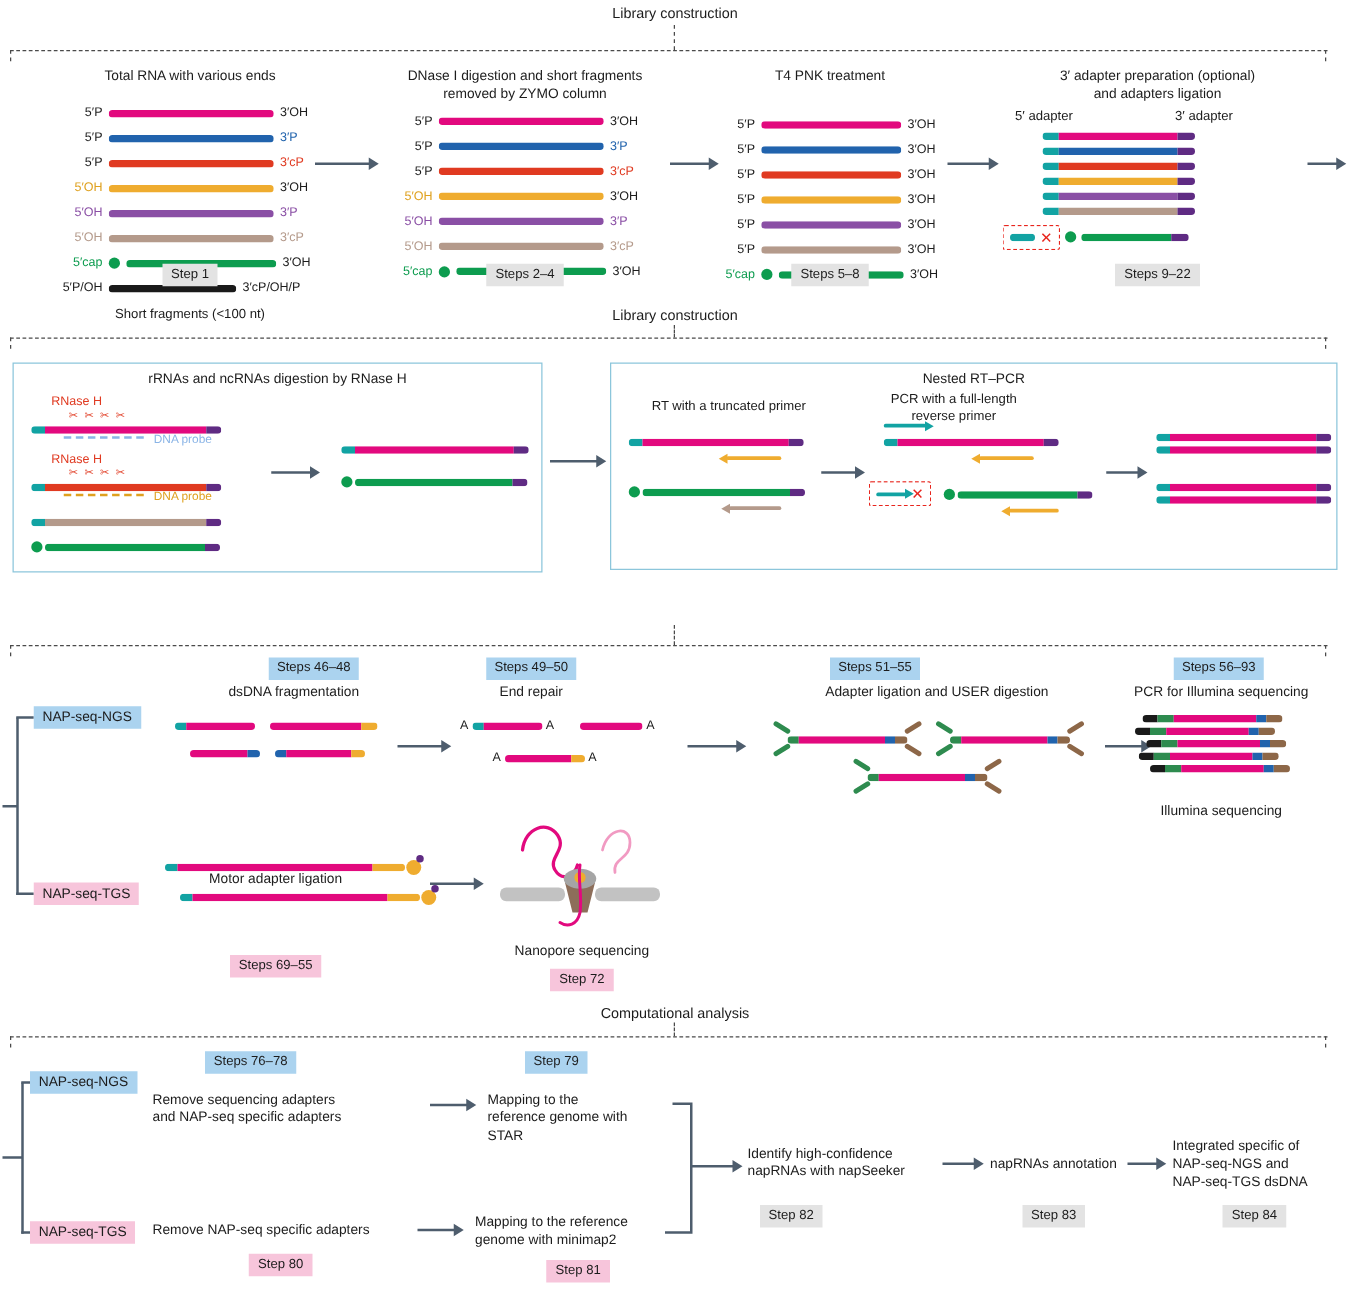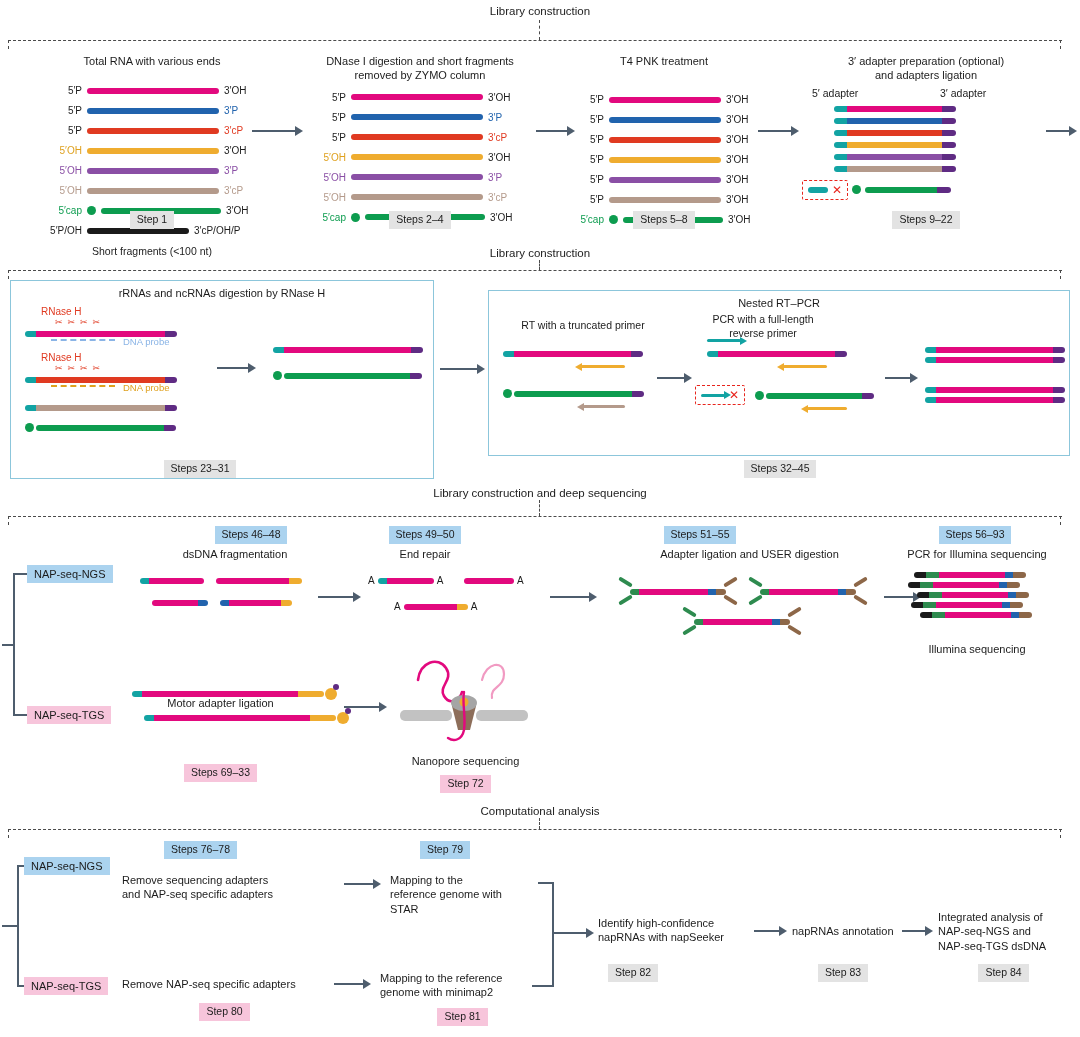--- a/index.html
+++ b/index.html
@@ -293,21 +293,21 @@
   <div class="abs ctr" style="left:800px;top:211px;width:252px"><span class="badge">Steps 9–22</span></div>
 
   <div class="harrow" style="left:1046px;top:130px;width:24px"></div>
 
   <div class="abs ctr title" style="left:0;top:246px;width:1080px">Library construction</div>
   <div class="rule" style="left:8px;top:270px;width:1054px"></div>
   <div class="tick" style="left:8px;top:270px;height:9px"></div>
   <div class="tick" style="left:1060px;top:270px;height:9px"></div>
   <div class="tick" style="left:539px;top:260px;height:10px"></div>
 
-  <div class="bluebox" style="left:10px;top:280px;width:424px;height:199px">
+  <div class="bluebox" style="left:10px;top:290px;width:424px;height:168px">
     <div class="ctr" style="margin-top:5px">rRNAs and ncRNAs digestion by RNase H</div>
     <span class="abs" style="left:30px;top:24px;color:var(--red);font-size:10px">RNase H</span>
     <span class="abs scissors" style="left:44px;top:36px">✂✂✂✂</span>
     <div class="bar abs" style="left:14px;top:50px;width:152px">
         <span class="seg" style="width:11px;background:var(--teal)"></span>
         <span class="seg" style="flex:1;background:var(--pink)"></span>
         <span class="seg" style="width:12px;background:var(--vpurple)"></span>
       </div>
     <span class="abs" style="left:40px;top:58px;width:64px;border-bottom:2px dashed var(--lblue)"></span>
     <span class="abs clb" style="left:112px;top:55px;font-size:9.5px">DNA probe</span>
@@ -339,21 +339,20 @@
         <span class="seg" style="width:12px;background:var(--vpurple)"></span>
       </div>
     <div class="abs srow" style="left:262px;top:90px">
         <span class="dot" style="background:var(--green)"></span>
         <div class="bar" style="width:138px;margin-left:-3px">
           <span class="seg" style="flex:1;background:var(--green)"></span>
           <span class="seg" style="width:12px;background:var(--vpurple)"></span>
         </div>
       </div>
   </div>
-  <div class="abs ctr" style="left:10px;top:460px;width:380px"><span class="badge">Steps 23–31</span></div>
 
   <div class="harrow" style="left:440px;top:368px;width:38px"></div>
 
   <div class="bluebox" style="left:488px;top:290px;width:582px;height:166px">
     <div class="ctr" style="margin-top:5px">Nested RT–PCR</div>
     <div class="abs ctr t10" style="left:8px;top:28px;width:172px">RT with a truncated primer</div>
     <div class="bar abs" style="left:14px;top:60px;width:140px">
         <span class="seg" style="width:11px;background:var(--teal)"></span>
         <span class="seg" style="flex:1;background:var(--pink)"></span>
         <span class="seg" style="width:12px;background:var(--vpurple)"></span>
@@ -406,23 +405,21 @@
         <span class="seg" style="width:11px;background:var(--teal)"></span>
         <span class="seg" style="flex:1;background:var(--pink)"></span>
         <span class="seg" style="width:12px;background:var(--vpurple)"></span>
       </div>
     <div class="bar abs" style="left:436px;top:106px;width:140px">
         <span class="seg" style="width:11px;background:var(--teal)"></span>
         <span class="seg" style="flex:1;background:var(--pink)"></span>
         <span class="seg" style="width:12px;background:var(--vpurple)"></span>
       </div>
   </div>
-  <div class="abs ctr" style="left:640px;top:460px;width:280px"><span class="badge">Steps 32–45</span></div>
-
-  <div class="abs ctr title" style="left:0;top:486px;width:1080px">Library construction and deep sequencing</div>
+
   <div class="rule" style="left:8px;top:516px;width:1054px"></div>
   <div class="tick" style="left:8px;top:516px;height:9px"></div>
   <div class="tick" style="left:1060px;top:516px;height:9px"></div>
   <div class="tick" style="left:539px;top:500px;height:16px"></div>
 
   <div class="line" style="left:2px;top:644px;width:12px;height:2px"></div>
   <div class="line" style="left:13px;top:574px;width:2px;height:142px"></div>
   <div class="line" style="left:13px;top:573px;width:14px;height:2px"></div>
   <div class="line" style="left:13px;top:714px;width:14px;height:2px"></div>
   <span class="badge b abs" style="left:27px;top:565px;font-size:11px">NAP-seq-NGS</span>
@@ -572,21 +569,21 @@
     <span class="motor"></span>
   </div>
   <div class="abs srow" style="left:144px;top:712px">
     <div class="bar" style="width:192px">
         <span class="seg" style="width:10px;background:var(--teal)"></span>
         <span class="seg" style="flex:1;background:var(--pink)"></span>
         <span class="seg" style="width:26px;background:var(--yellow)"></span>
       </div>
     <span class="motor"></span>
   </div>
-  <div class="abs ctr" style="left:148px;top:764px;width:145px"><span class="badge p">Steps 69–33</span></div>
+  <div class="abs ctr" style="left:148px;top:764px;width:145px"><span class="badge p">Steps 69–55</span></div>
   <div class="harrow" style="left:344px;top:706px;width:36px"></div>
 
   <svg class="abs" style="left:398px;top:646px" width="132" height="104" viewBox="0 0 132 104">
     <path d="M20,34 C22,16 40,10 48,22 C56,34 40,40 46,50 C52,60 62,54 64,46" fill="none" stroke="#e2097e" stroke-width="2.6" stroke-linecap="round"></path>
     <path d="M84,34 C88,16 106,14 106,28 C106,42 92,40 94,52" fill="none" stroke="#f19ac2" stroke-width="2.2" stroke-linecap="round"></path>
     <rect x="2" y="64" width="52" height="11" rx="5" fill="#c2c2c2"></rect>
     <rect x="78" y="64" width="52" height="11" rx="5" fill="#c2c2c2"></rect>
     <path d="M54,60 h24 l-6,24 h-12 z" fill="#8d6e5a"></path>
     <ellipse cx="66" cy="57" rx="13" ry="8" fill="#a5a5a5"></ellipse>
     <circle cx="66" cy="56" r="4.5" fill="#efac2f"></circle>
@@ -638,19 +635,19 @@
   <div class="abs" style="left:598px;top:916px">
     <div>Identify high-confidence</div>
     <div>napRNAs with napSeeker</div>
   </div>
   <div class="abs ctr" style="left:558px;top:964px;width:150px"><span class="badge">Step 82</span></div>
   <div class="harrow" style="left:754px;top:930px;width:26px"></div>
   <div class="abs" style="left:792px;top:924px">napRNAs annotation</div>
   <div class="abs ctr" style="left:778px;top:964px;width:130px"><span class="badge">Step 83</span></div>
   <div class="harrow" style="left:902px;top:930px;width:24px"></div>
   <div class="abs" style="left:938px;top:910px">
-    <div>Integrated analysis of</div>
+    <div>Integrated specific of</div>
     <div>NAP-seq-NGS and</div>
     <div>NAP-seq-TGS dsDNA</div>
   </div>
   <div class="abs ctr" style="left:936px;top:964px;width:135px"><span class="badge">Step 84</span></div>
 
 </div>
 
 </body></html>

